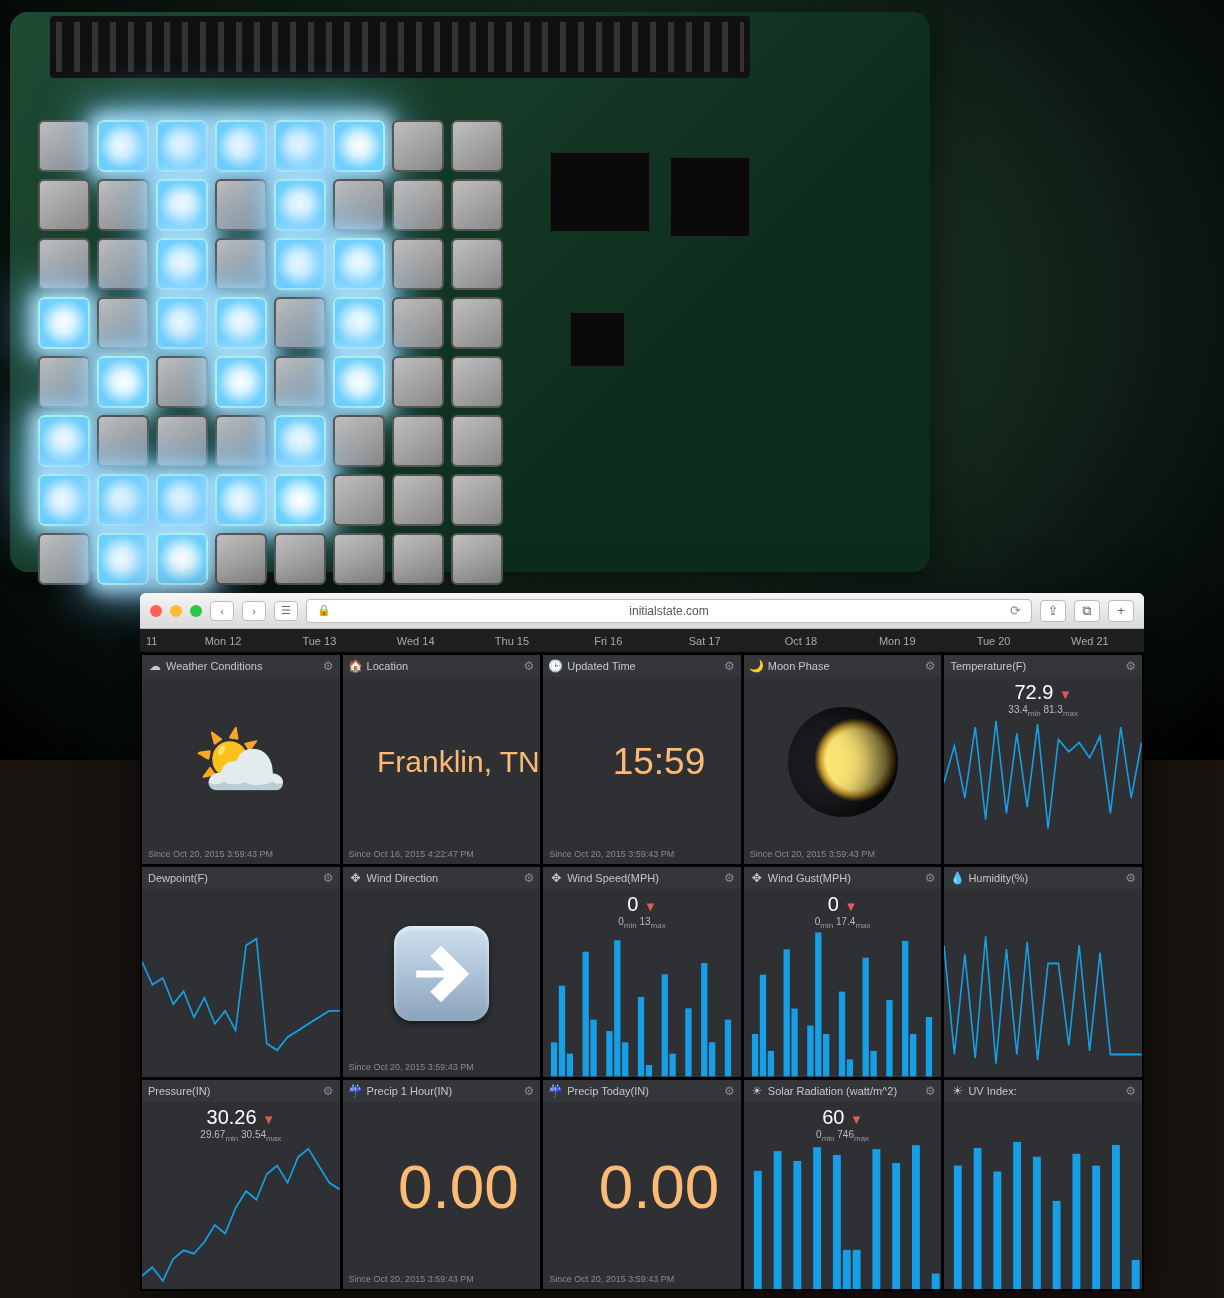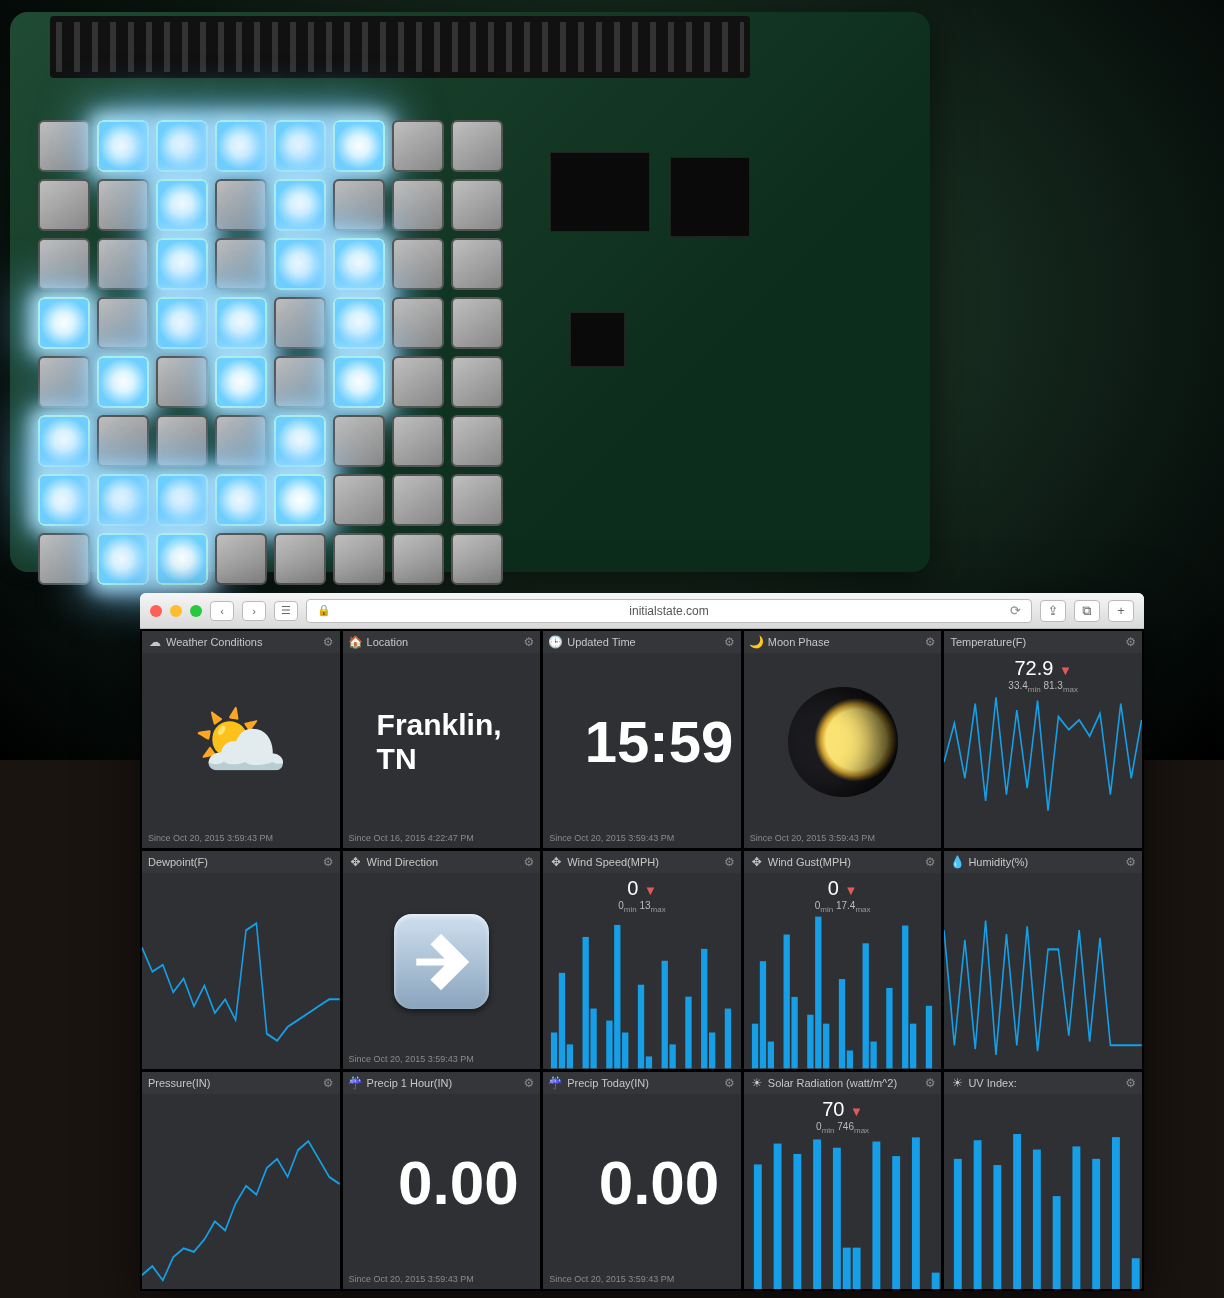--- a/index.html
+++ b/index.html
@@ -143,21 +143,21 @@
   .tile-head .gear {
     margin-left:auto; color:#888; font-size:12px; cursor:pointer;
   }
   .tile-body {
     flex:1; position:relative; display:flex; align-items:center; justify-content:center;
   }
   .tile-foot {
     font-size:9px; color:#8a8a8a; padding:3px 6px 5px;
   }
   .bigtext {
-    color:#ffffff; font-weight:700;margin-left:34px;
+    color:#fdba74; font-weight:400;margin-left:34px;
   }
   .stat-block {
     position:absolute; top:4px; left:0; right:0;
     text-align:center; color:#fff;
   }
   .stat-val { font-size:20px; font-weight:400; }
   .stat-val .arrow-up{color:#5fcf5f;font-size:13px;}
   .stat-val .arrow-dn{color:#e05a5a;font-size:13px;}
   .stat-minmax { font-size:10px; color:#bbb; }
   .stat-minmax sub{font-size:8px;color:#999;}
@@ -276,20 +276,33 @@
       <span class="lock">🔒</span>
       <span>initialstate.com</span>
       <span class="reload">⟳</span>
     </div>
     <div class="tbtn">⇪</div>
     <div class="tbtn">⧉</div>
     <div class="tbtn">+</div>
   </div>
 
   <div class="dash">
+    <div class="timeline" id="timeline">
+        <span>11</span>
+        <span>Mon 12</span>
+        <span>Tue 13</span>
+        <span>Wed 14</span>
+        <span>Thu 15</span>
+        <span>Fri 16</span>
+        <span>Sat 17</span>
+        <span>Oct 18</span>
+        <span>Mon 19</span>
+        <span>Tue 20</span>
+        <span>Wed 21</span>
+      </div>
     <div class="tiles">
 
       <div class="tile">
         <div class="tile-head">
           <span class="icon">☁</span>
           <span>Weather Conditions</span>
           <span class="gear">⚙</span>
         </div>
         <div class="tile-body">
             <span class="weather-emoji">⛅</span>
@@ -309,21 +322,21 @@
         <div class="tile-foot">Since Oct 16, 2015 4:22:47 PM</div>
       </div>
 
       <div class="tile">
         <div class="tile-head">
           <span class="icon">🕒</span>
           <span>Updated Time</span>
           <span class="gear">⚙</span>
         </div>
         <div class="tile-body">
-            <span class="bigtext" style="font-size:58px">15:59</span>
+            <span class="bigtext" style="font-size:37px">15:59</span>
           </div>
         <div class="tile-foot">Since Oct 20, 2015 3:59:43 PM</div>
       </div>
 
       <div class="tile">
         <div class="tile-head">
           <span class="icon">🌙</span>
           <span>Moon Phase</span>
           <span class="gear">⚙</span>
         </div>
@@ -485,20 +498,24 @@
             </div>
         </div>
       </div>
 
       <div class="tile">
         <div class="tile-head">
           <span>Pressure(IN)</span>
           <span class="gear">⚙</span>
         </div>
         <div class="tile-body">
+          <div class="stat-block">
+            <div class="stat-val"><span>30.26</span> <span class="arrow-dn">▼</span></div>
+            <div class="stat-minmax"><span>29.67</span><sub>min</sub> <span>30.54</span><sub>max</sub></div>
+          </div>
           <div class="spark">
               <svg viewBox="0 0 200 120" preserveAspectRatio="none">
                 <polyline points="0.0,109.0 10.5,102.1 21.1,113.1 31.6,95.2 42.1,88.3 52.6,91.0 63.2,81.4 73.7,67.6 84.2,74.5 94.7,53.8 105.3,40.0 115.8,46.9 126.3,26.2 136.8,19.3 147.4,33.1 157.9,12.4 168.4,5.5 178.9,19.3 189.5,33.1 200.0,38.6"></polyline>
               </svg>
             </div>
         </div>
       </div>
 
       <div class="tile">
         <div class="tile-head">
@@ -525,21 +542,21 @@
       </div>
 
       <div class="tile">
         <div class="tile-head">
           <span class="icon">☀</span>
           <span>Solar Radiation (watt/m^2)</span>
           <span class="gear">⚙</span>
         </div>
         <div class="tile-body">
           <div class="stat-block">
-            <div class="stat-val"><span>70</span> <span class="arrow-dn">▼</span></div>
+            <div class="stat-val"><span>60</span> <span class="arrow-dn">▼</span></div>
             <div class="stat-minmax"><span>0</span><sub>min</sub> <span>746</span><sub>max</sub></div>
           </div>
           <div class="spark">
               <svg viewBox="0 0 200 120" preserveAspectRatio="none">
                 <g class="fillbar">
                   <rect x="0.0" y="120.0" width="8.0" height="0.0"></rect>
                   <rect x="10.0" y="23.5" width="8.0" height="96.5"></rect>
                   <rect x="20.0" y="120.0" width="8.0" height="0.0"></rect>
                   <rect x="30.0" y="7.4" width="8.0" height="112.6"></rect>
                   <rect x="40.0" y="120.0" width="8.0" height="0.0"></rect>

